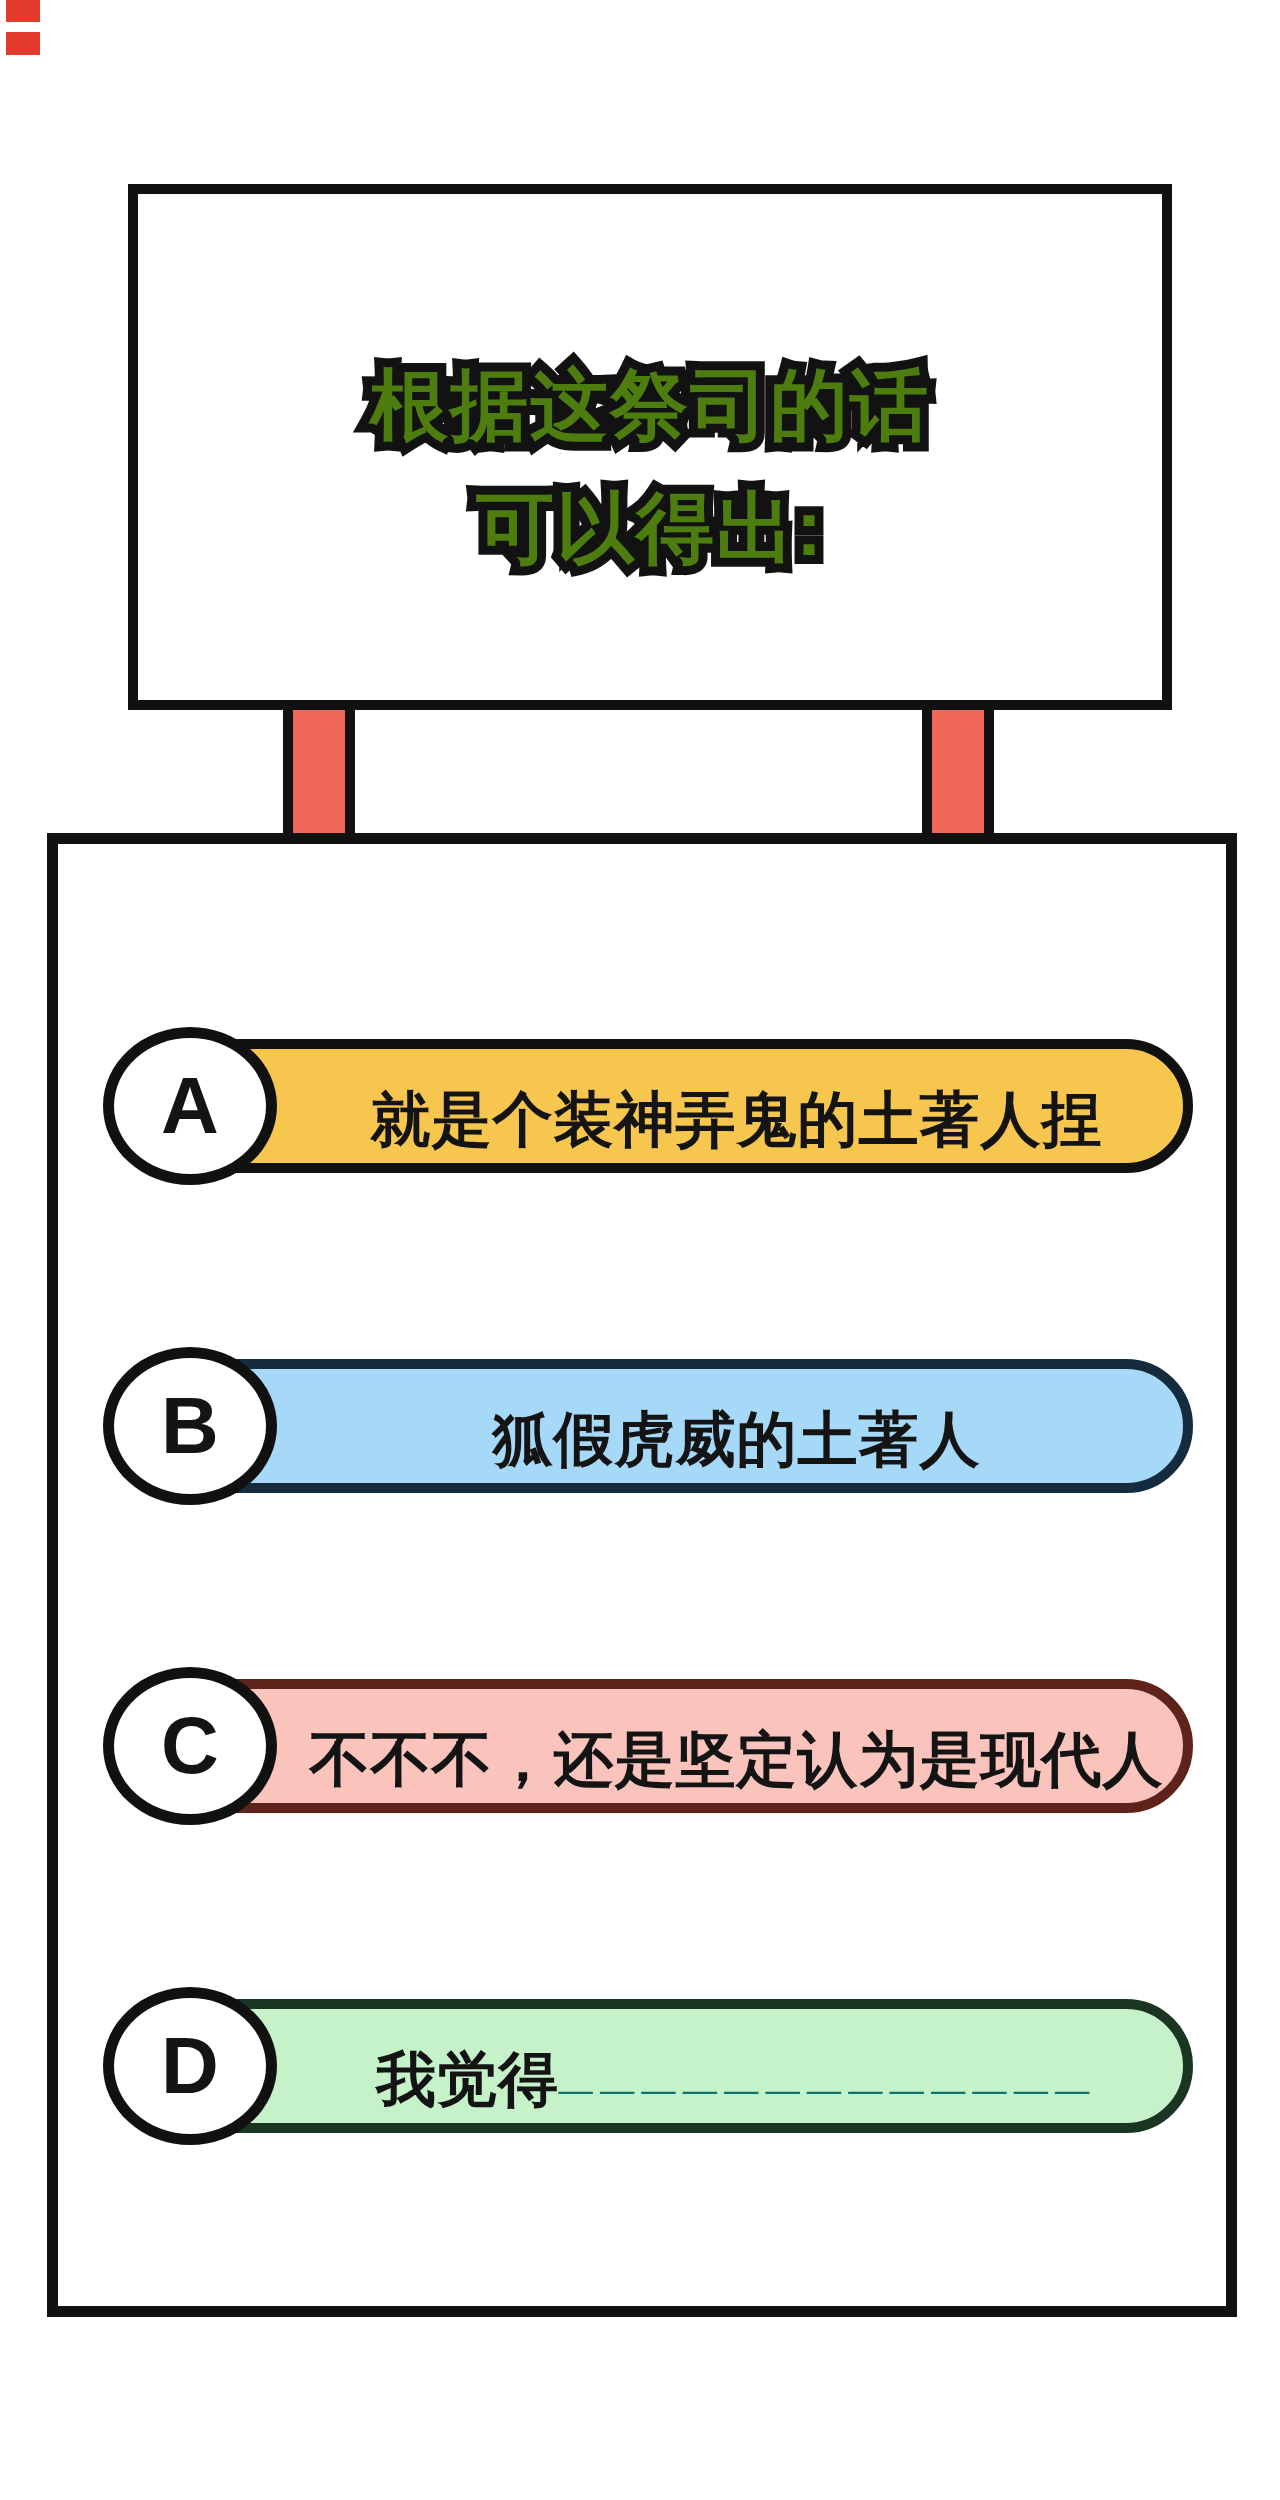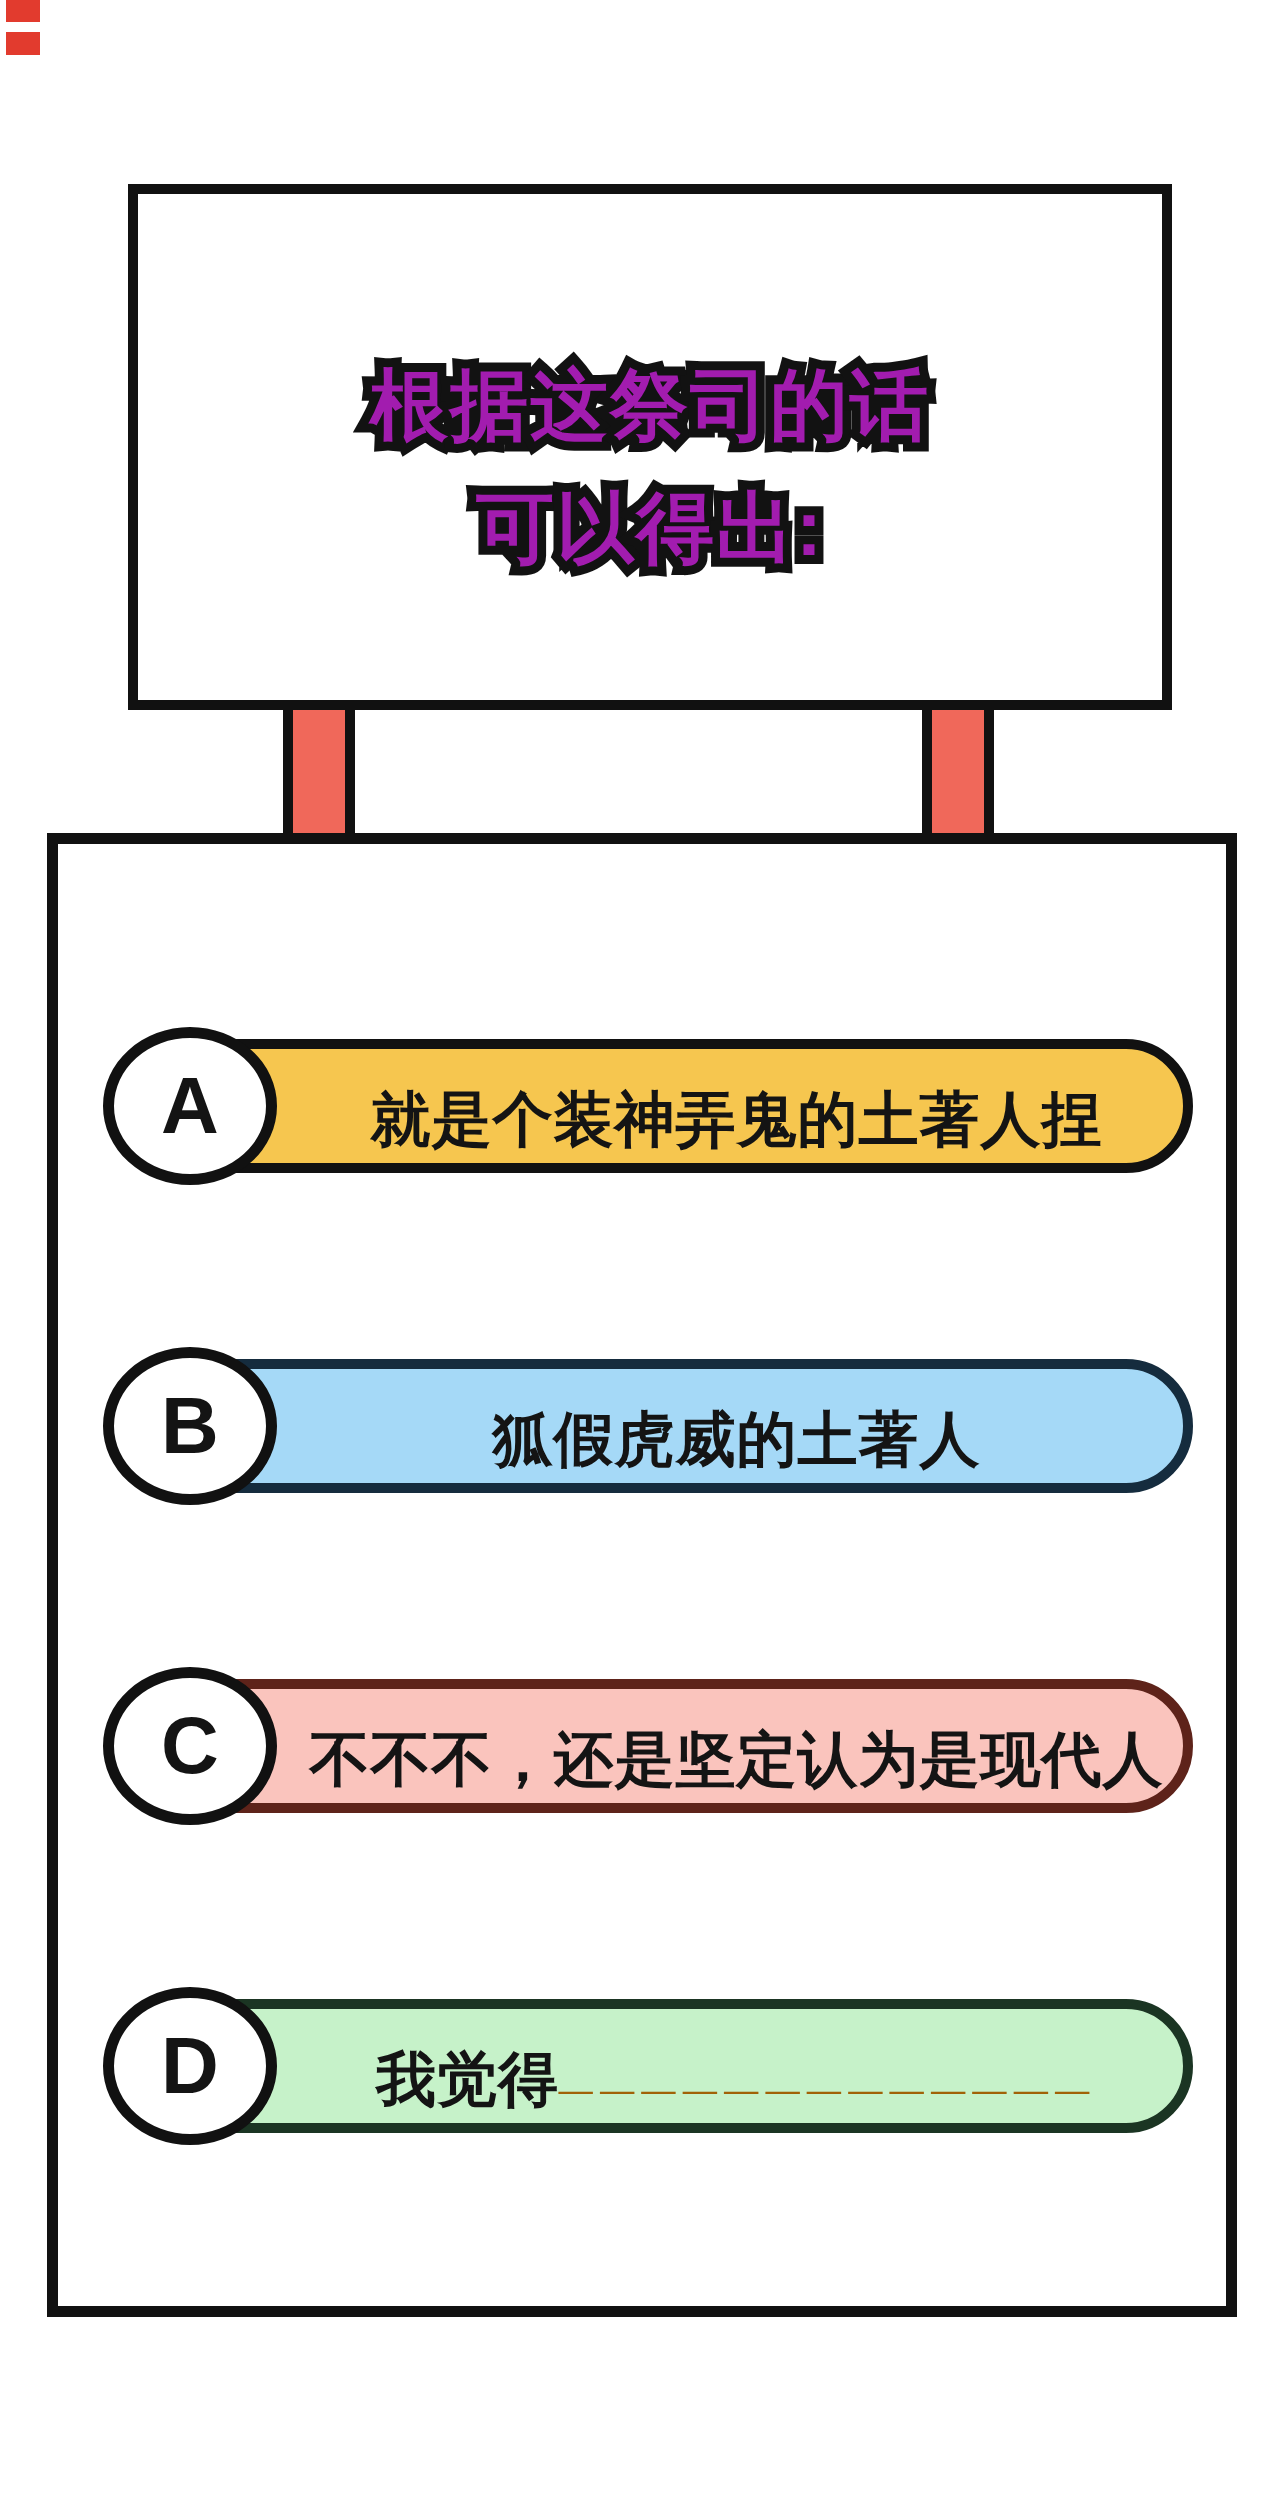--- a/index.html
+++ b/index.html
@@ -22,21 +22,21 @@
     z-index:2;
   }
   .sign-title{
     position:absolute;left:0;right:0;top:150px;
     text-align:center;
     font-size:78px;line-height:123px;font-weight:900;
     letter-spacing:2px;
   }
   .outlined{
     position:relative;display:inline-block;
-    color:#a21caf;
+    color:#4d7c0f;
     z-index:0;
   }
   .outlined::before{
     content:attr(data-text);
     position:absolute;left:0;top:0;width:100%;
     -webkit-text-stroke:18px #121212;
     z-index:-1;
   }
 
   
@@ -62,21 +62,21 @@
     position:absolute;left:150px;width:1043px;height:134px;
     border-radius:67px;border:10px solid #111111;box-sizing:border-box;
     display:flex;align-items:center;justify-content:center;
     padding-left:130px;
   }
   .pill-label{
     font-size:60px;font-weight:bold;color:#141414;
     white-space:nowrap;letter-spacing:1px;margin-top:28px;
   }
   .pill-blank{
-    font-size:60px;font-weight:bold;color:#a16207;
+    font-size:60px;font-weight:bold;color:#0f766e;
     letter-spacing:8px;white-space:nowrap;
   }
   .opt-circle{
     position:absolute;left:103px;width:174px;height:158px;
     background:#ffffff;border:11px solid #111111;border-radius:50%;
     box-sizing:border-box;
     display:flex;align-items:center;justify-content:center;
     z-index:4;
   }
   .opt-letter{

